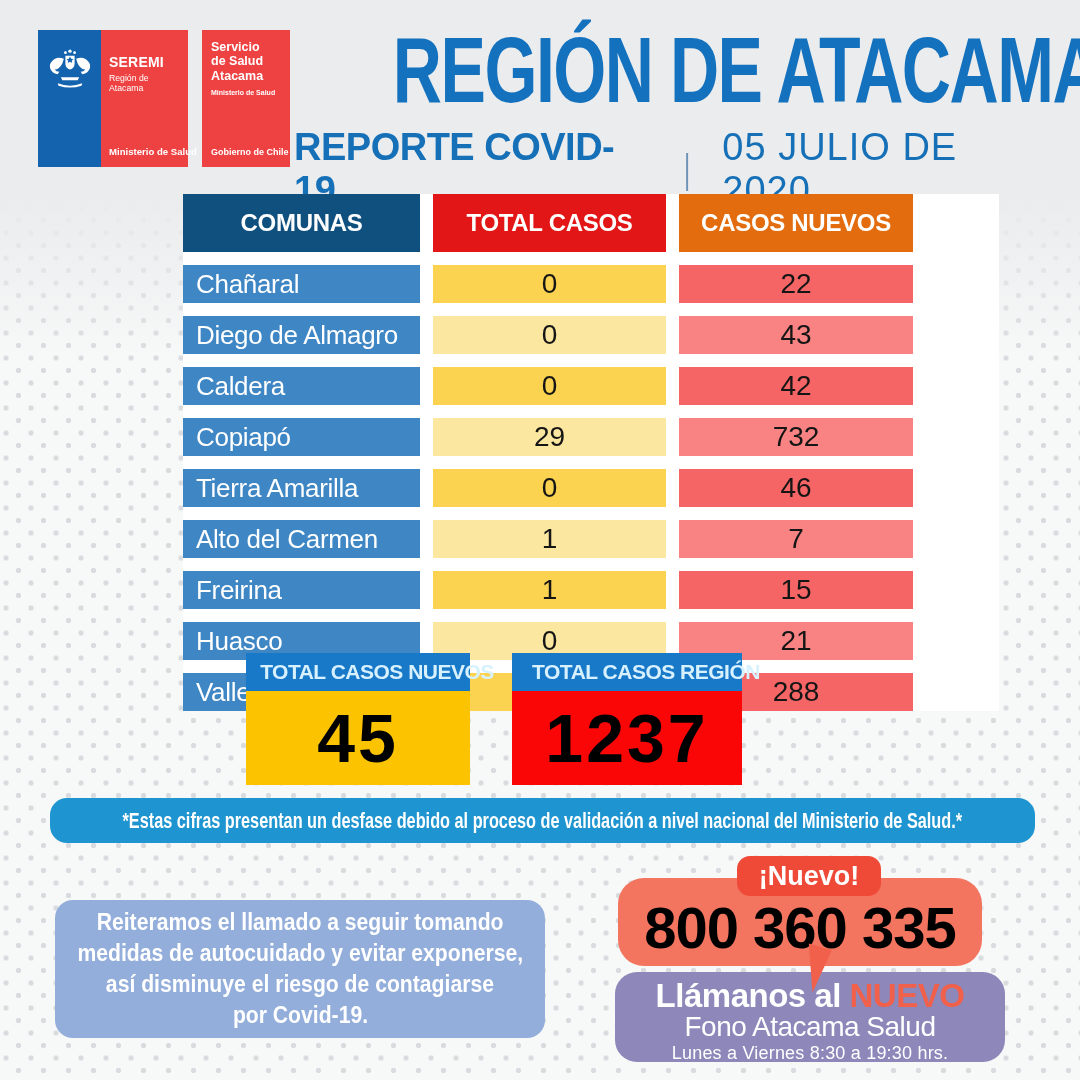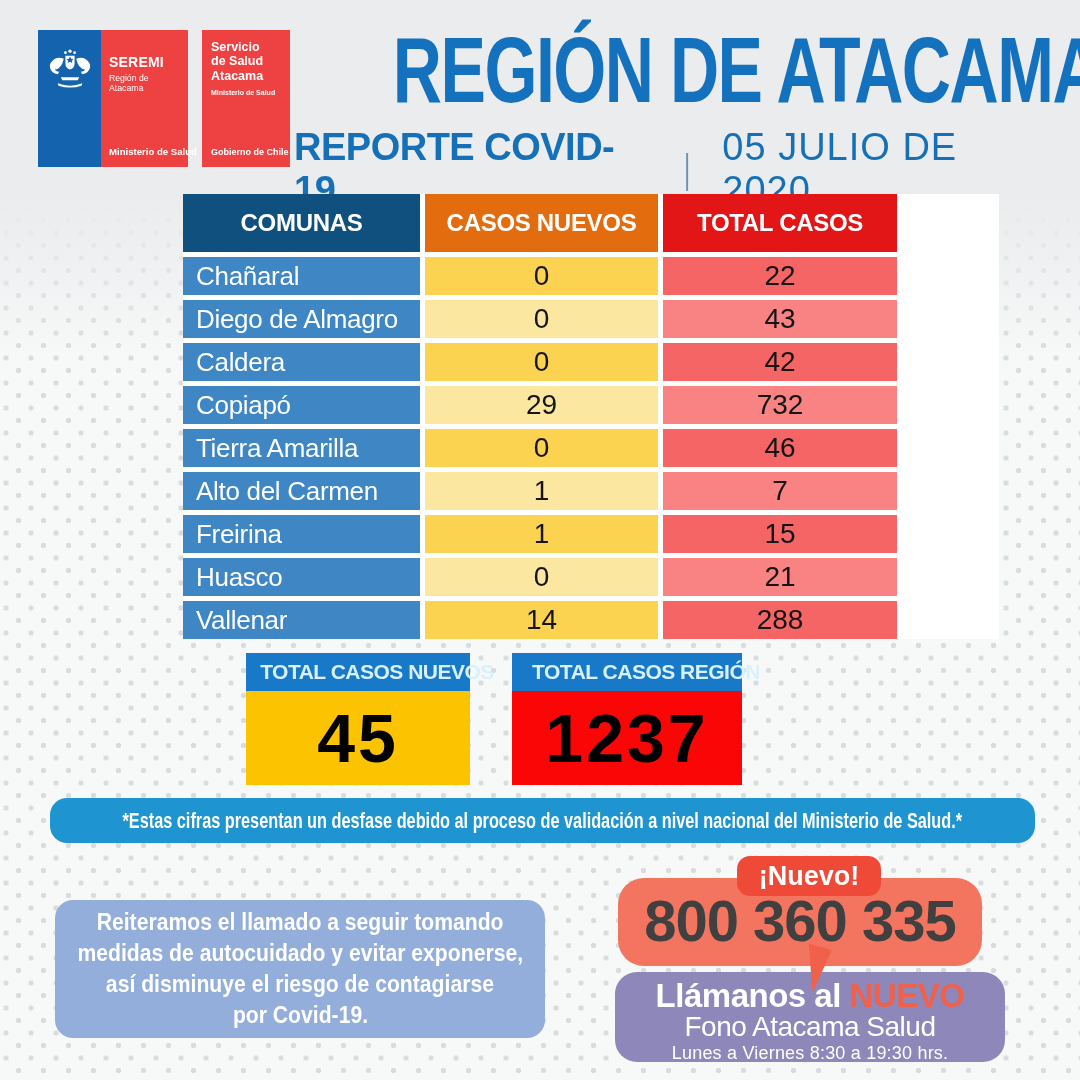--- a/index.html
+++ b/index.html
@@ -35,21 +35,21 @@
     white-space:nowrap; transform:scaleX(.74); transform-origin:center; }
   .subtitle { position:absolute; left:294px; top:126px; width:760px; display:flex;
     align-items:center; justify-content:center; gap:30px; color:#1570B8; }
   .subtitle .bold { font-size:38px; font-weight:bold; letter-spacing:-.5px; }
   .subtitle .sep { font-size:40px; font-weight:300; color:#6E93B8; transform:scaleX(.6); }
   .subtitle .date { font-size:38px; font-weight:400; letter-spacing:1px; }
 
   
   .cases-table { position:absolute; left:183px; top:194px; width:816px; display:grid;
     grid-template-columns:237px 233px 234px; grid-template-rows:58px repeat(9,38px);
-    gap:5px; background:#FFFFFF; }
+    gap:13px; background:#FFFFFF; }
   .cell { display:flex; align-items:center; justify-content:center; }
   .th { color:#fff; font-weight:bold; font-size:24px; letter-spacing:-.3px; }
   .th-comunas { background:#10507E; }
   .th-nuevos  { background:#E36D0E; }
   .th-total   { background:#E21617; }
   .comuna { background:#3E86C4; color:#fff; font-size:26px; justify-content:flex-start; padding-left:13px; letter-spacing:-.3px; }
   .num { font-size:28px; color:#151515; font-weight:500; }
   .yd { background:#FBD351; }
   .yl { background:#FCE7A0; }
   .sd { background:#F56565; }
@@ -75,21 +75,21 @@
   
   .message-box { position:absolute; left:55px; top:900px; width:490px; height:138px;
     background:#93AEDA; border-radius:18px; display:flex; flex-direction:column;
     align-items:center; justify-content:center; }
   .message-box .line { color:#fff; font-weight:bold; font-size:23px; line-height:31px;
     white-space:nowrap; transform:scaleX(.92); transform-origin:center; }
 
   
   .coral-box { position:absolute; left:618px; top:878px; width:364px; height:88px;
     background:#F3755F; border-radius:26px; display:flex; align-items:flex-end; justify-content:center; z-index:1; }
-  .phone-number { color:#404040; font-weight:bold; font-size:58px; letter-spacing:-1px; line-height:1; padding-bottom:16px; white-space:nowrap; }
+  .phone-number { color:#000000; font-weight:bold; font-size:58px; letter-spacing:-1px; line-height:1; padding-bottom:9px; white-space:nowrap; }
   .nuevo-badge { position:absolute; left:737px; top:856px; width:144px; height:40px;
     background:#EF4A38; border-radius:13px; display:flex; align-items:center; justify-content:center; z-index:4; }
   .nuevo-badge span { color:#fff; font-weight:bold; font-size:27px; }
   .tail { position:absolute; left:802px; top:946px; width:0; height:0; z-index:3;
     border-left:17px solid transparent; border-right:7px solid transparent;
     border-top:46px solid #F0604A; transform:rotate(16deg); }
   .purple-box { position:absolute; left:615px; top:972px; width:390px; height:90px;
     background:#8D87BA; border-radius:22px; text-align:center; padding-top:7px; z-index:2; }
   .purple-l1 { font-size:33px; font-weight:bold; line-height:1.0; color:#fff; letter-spacing:-.5px; }
   .purple-l1 .hl { color:#F0604A; }
@@ -136,22 +136,22 @@
 
   <div class="title">REGIÓN DE ATACAMA</div>
   <div class="subtitle">
     <span class="bold">REPORTE COVID-19</span>
     <span class="sep">|</span>
     <span class="date">05 JULIO DE 2020</span>
   </div>
 
   <div class="cases-table">
     <div class="cell th th-comunas">COMUNAS</div>
+    <div class="cell th th-total">TOTAL CASOS</div>
     <div class="cell th th-nuevos">CASOS NUEVOS</div>
-    <div class="cell th th-total">TOTAL CASOS</div>
 
     <div class="cell comuna">Chañaral</div>
     <div class="cell num yd">0</div>
     <div class="cell num sd">22</div>
 
     <div class="cell comuna">Diego de Almagro</div>
     <div class="cell num yl">0</div>
     <div class="cell num sl">43</div>
 
     <div class="cell comuna">Caldera</div>

